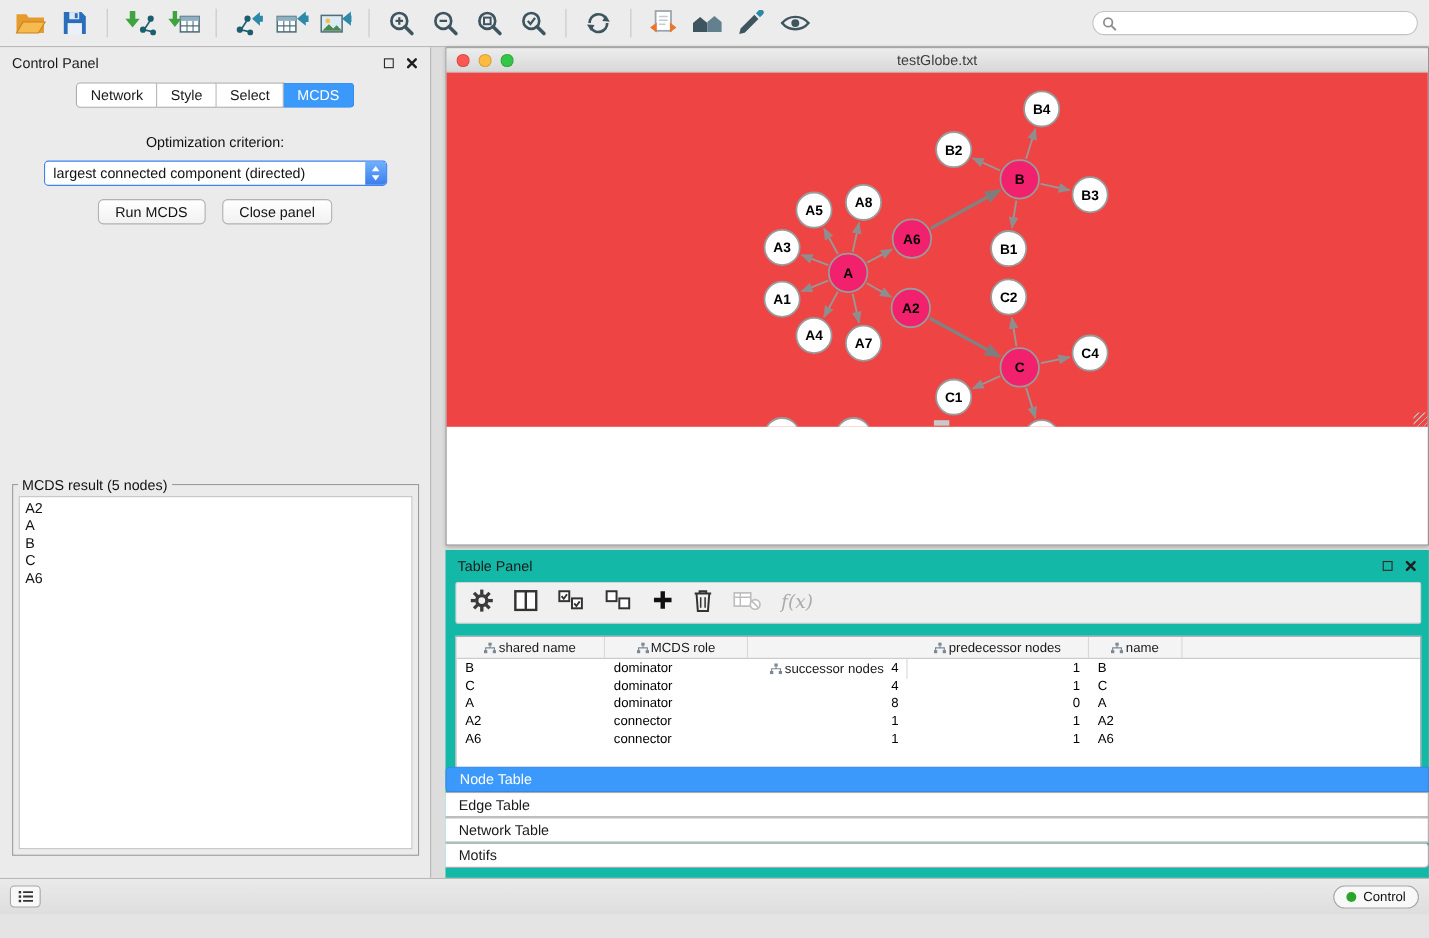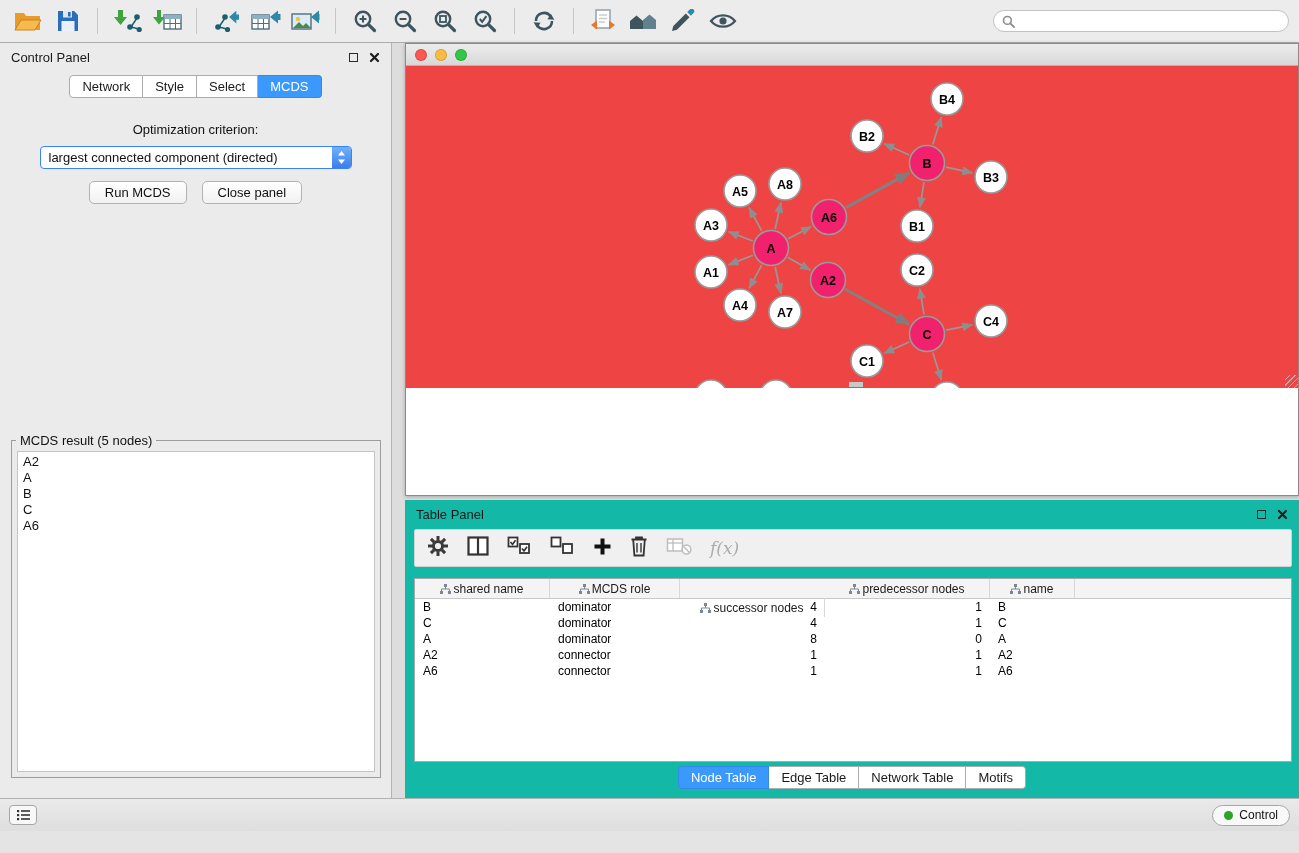--- a/index.html
+++ b/index.html
@@ -57,21 +57,21 @@
   
   .table-panel { position:absolute; left:405px; top:457px; width:894px; height:298px; background:#14b8a6; }
   .tp-toolbar { height:38px; margin:1px 7px 0 9px; display:flex; align-items:center; gap:18px; padding:0 12px; background:#F0F0F0; border:1px solid #D3D3D3; border-radius:2px; }
   .fx { font-family:"DejaVu Serif", serif; font-style:italic; font-size:17px; color:#ABABAB; }
   .tp-table { position:absolute; left:9px; right:7px; top:78px; bottom:36px; background:#FFF; border:1px solid #A9A9A9; overflow:hidden; }
   .thead { display:flex; height:20px; background:#F4F4F4; border-bottom:1px solid #C8C8C8; }
   .th { display:flex; align-items:center; justify-content:center; gap:2px; font-size:12px; color:#1A1A1A; border-right:1px solid #D8D8D8; height:100%; }
   .th.filler { flex:1; border-right:none; }
   .tr { display:flex; height:16px; align-items:center; }
   .td { font-size:12px; color:#000; padding:0 8px; white-space:nowrap; overflow:hidden; }
-  .tp-tabs { position:absolute; bottom:9px; left:0; right:0; display:flex; justify-content:center; }
+  .tp-tabs { position:absolute; bottom:9px; left:0; right:0; display:flex; justify-content:center;flex-direction:column; }
 
   
   .statusbar { height:33px; border-top:1px solid #B3B3B3; background:linear-gradient(#EAEAEA,#DEDEDE); display:flex; align-items:center; padding:0 9px; }
   .status-left-btn { width:28px; height:20px; border:1px solid #A6A6A6; border-radius:4px; background:#F8F8F8; display:flex; align-items:center; justify-content:center; }
   .memory-btn { margin-left:auto; height:21px; border:1px solid #A6A6A6; border-radius:11px; background:#F8F8F8; display:flex; align-items:center; gap:6px; padding:0 11px; font-size:12px; color:#111; }
   .mem-dot { width:9px; height:9px; border-radius:50%; background:#2AA52A; }
 </style>
 </head>
 <body>
 
@@ -268,20 +268,21 @@
       </fieldset>
     </div>
 
     <div class="net-window">
       <div class="net-titlebar">
         <div class="lights">
           <span class="light red"></span>
           <span class="light yellow"></span>
           <span class="light green"></span>
         </div>
+        <div class="title-text">testGlobe.txt</div>
       </div>
       <div class="net-canvas">
         <svg width="892" height="429" viewBox="0 0 892 429">
           <defs>
             <marker id="arr" markerUnits="userSpaceOnUse" markerWidth="11" markerHeight="9" refX="10" refY="4.5" orient="auto">
               <path d="M0 0 L11 4.5 L0 9 z" fill="#8E8E8E"></path>
             </marker>
             <marker id="arrB" markerUnits="userSpaceOnUse" markerWidth="15" markerHeight="12" refX="13.5" refY="6" orient="auto">
               <path d="M0 0 L15 6 L0 12 z" fill="#7E7E7E"></path>
             </marker>

